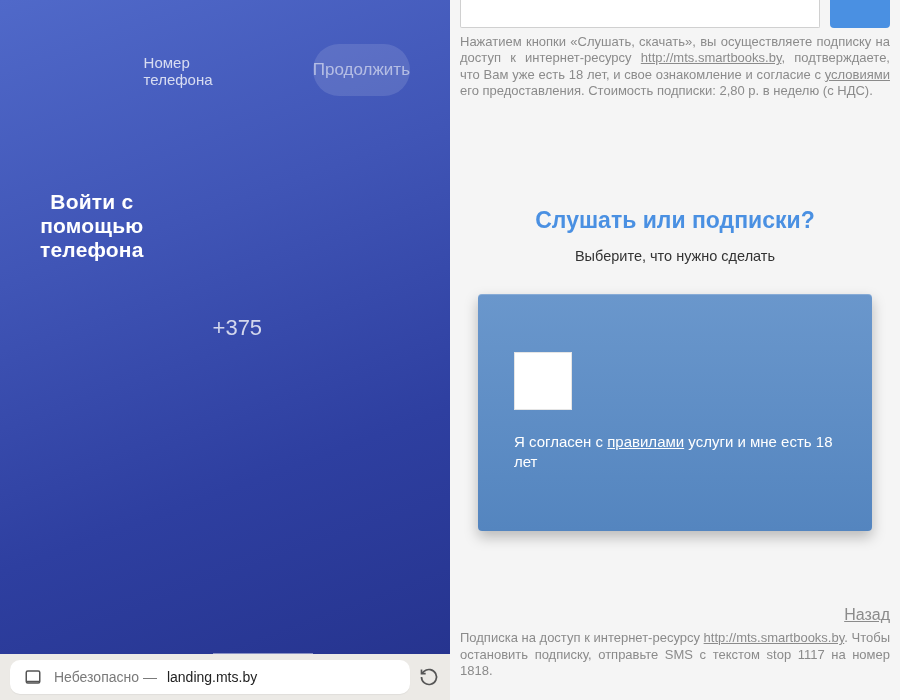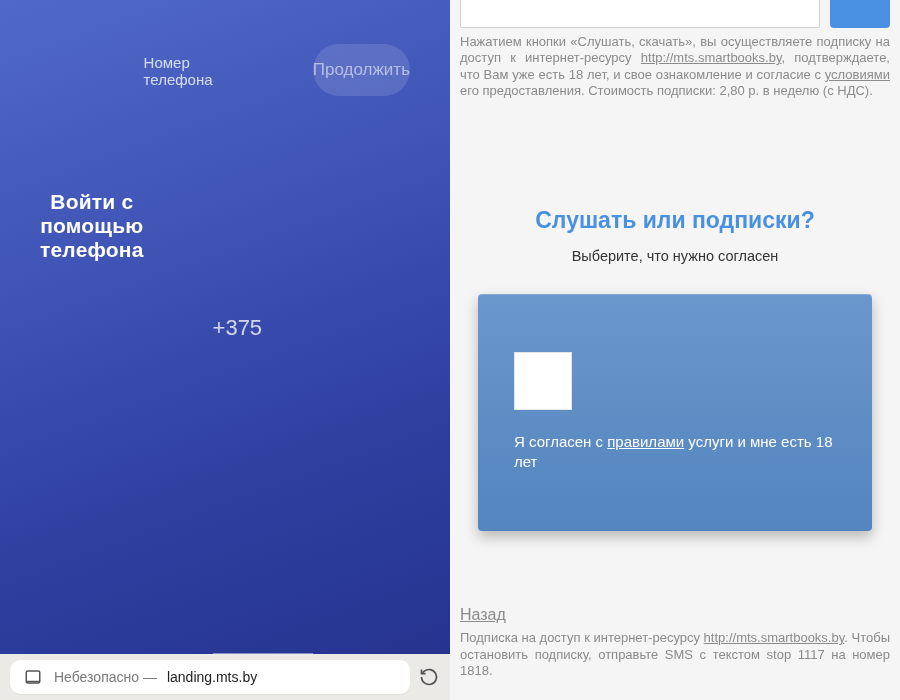--- a/index.html
+++ b/index.html
@@ -154,21 +154,21 @@
     box-shadow: inset 0 0 0 1px rgba(0,0,0,0.1);
   }
   .consent-text {
     color: #fff;
     font-size: 15px;
     line-height: 1.35;
   }
   .consent-text a { color: #fff; text-decoration: underline; }
   .spacer { flex: 1; }
   .back-link {
-    text-align: left;
+    text-align: right;
     color: #8b8b8b;
     font-size: 16px;
     text-decoration: underline;
     margin-bottom: 6px;
     cursor: pointer;
   }
   .footer-text {
     color: #8b8b8b;
     font-size: 13px;
     line-height: 1.25;
@@ -213,21 +213,21 @@
     <div class="top-input-ghost"></div>
     <div class="top-blue-btn"></div>
   </div>
 
   <p class="terms-text">
     <span>Нажатием кнопки «Слушать, скачать», вы осуществляете подписку на доступ к интернет-ресурсу </span><a href="#">http://mts.smartbooks.by</a><span>, подтверждаете, что Вам уже есть 18 лет, и свое ознакомление и согласие с </span><a href="#">условиями</a><span> его предоставления. Стоимость подписки: 2,80 р. в неделю (с НДС).</span>
   </p>
 
   <div class="mid-block">
     <div class="mid-title">Слушать или подписки?</div>
-    <div class="mid-sub">Выберите, что нужно согласен</div>
+    <div class="mid-sub">Выберите, что нужно сделать</div>
   </div>
 
   <div class="consent-card">
     <div class="consent-checkbox"></div>
     <div class="consent-text">
       <span>Я согласен с </span><a href="#">правилами</a><span> услуги и мне есть 18 лет</span>
     </div>
   </div>
 
   <div class="spacer"></div>

